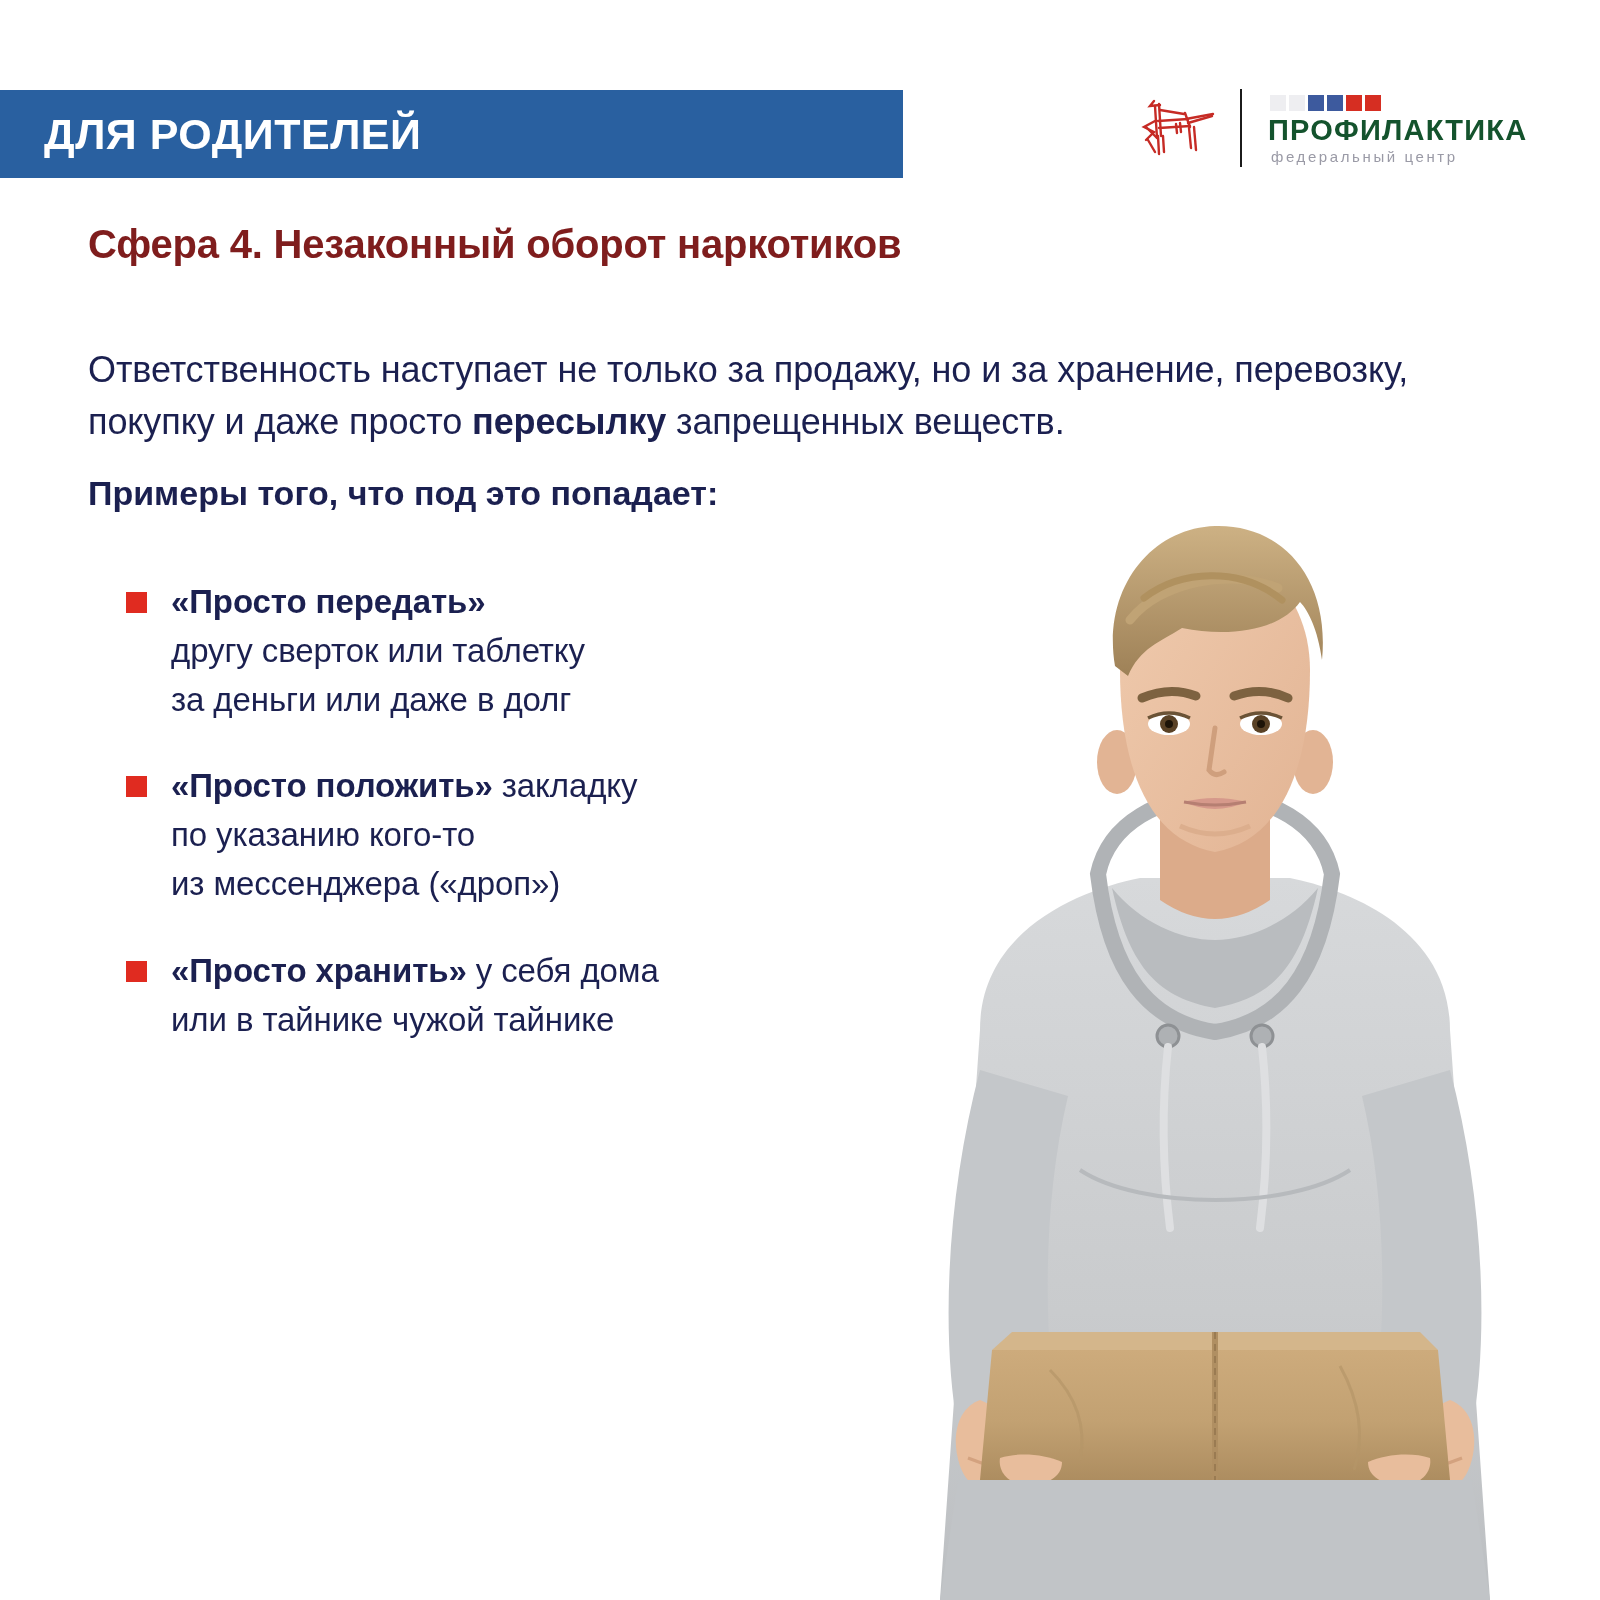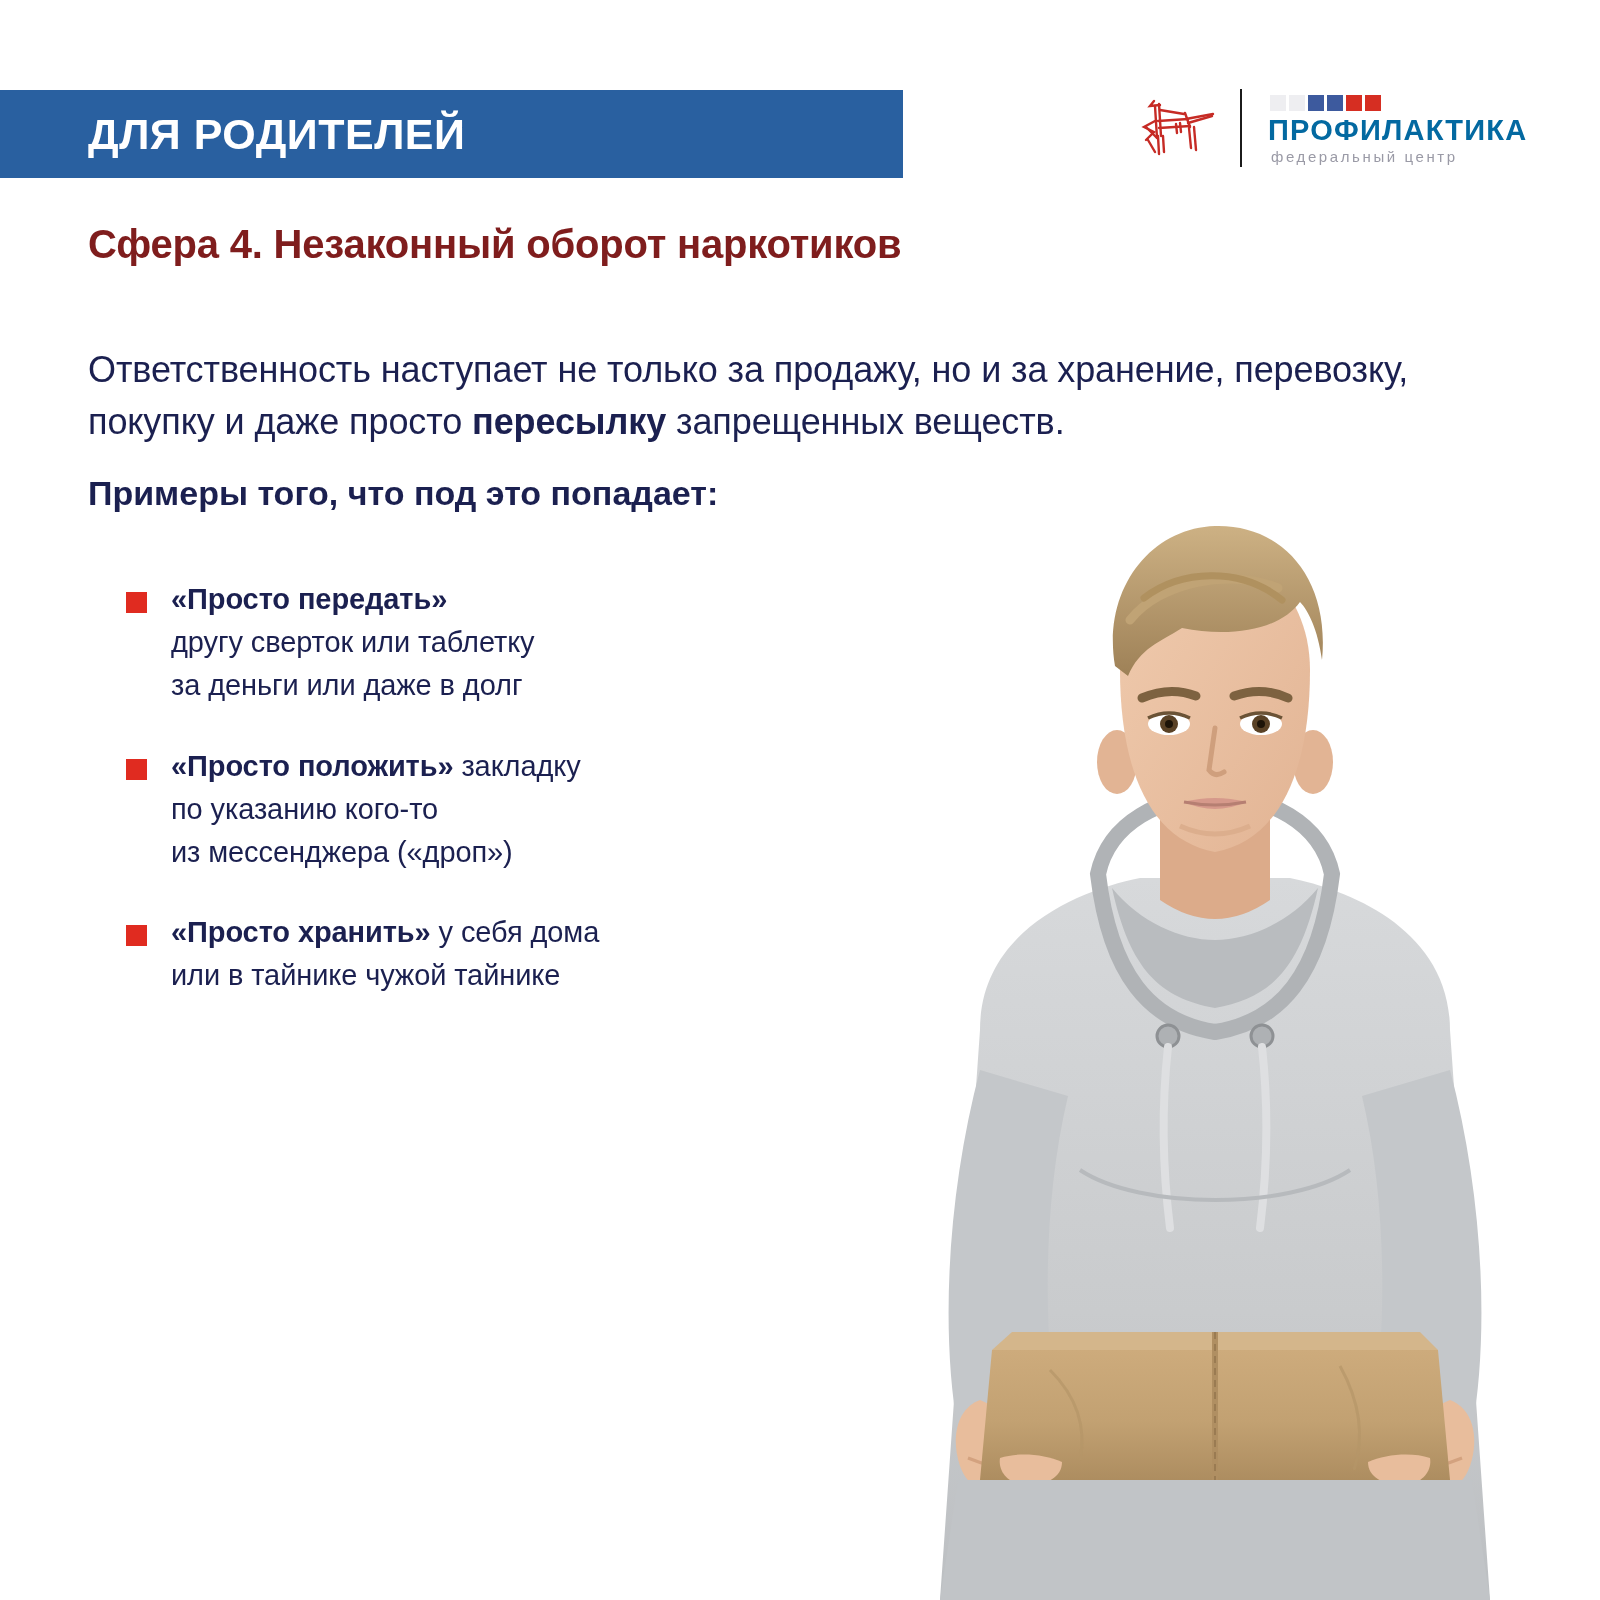--- a/index.html
+++ b/index.html
@@ -25,21 +25,21 @@
     height: 88px;
     background: #2960a0;
     display: flex;
     align-items: center;
   }
   .header-banner-title {
     color: #ffffff;
     font-size: 43px;
     font-weight: bold;
     letter-spacing: 0.5px;
-    padding-left: 88px;
+    padding-left: 44px;
     line-height: 1;
     white-space: nowrap;
     text-align: right;
   }
 
   
   .logo-block {
     position: absolute;
     left: 1110px;
     top: 78px;
@@ -76,21 +76,21 @@
   }
   .logo-squares span {
     display: block;
     width: 16px;
     height: 16px;
   }
   .sq-gray { background: #eeeef1; }
   .sq-blue { background: #3d5a9e; }
   .sq-red  { background: #d62e22; }
   .logo-word {
-    color: #0369a1;
+    color: #14532d;
     font-size: 29px;
     font-weight: bold;
     letter-spacing: 1.2px;
     line-height: 1;
     white-space: nowrap;
   }
   .logo-sub {
     color: #9a9aa6;
     font-size: 15px;
     letter-spacing: 2.6px;
@@ -148,21 +148,21 @@
   }
   .bullet-marker {
     flex: 0 0 auto;
     width: 21px;
     height: 21px;
     background: #e02b20;
     margin-top: 14px;
     margin-right: 24px;
   }
   .bullet-text {
-    font-size: 29px;
+    font-size: 33px;
     line-height: 1.48;
     color: #1b2050;
     letter-spacing: -0.1px;
   }
   .bullet-text b { font-weight: bold; }
 
   
   .photo-area {
     position: absolute;
     left: 830px;

